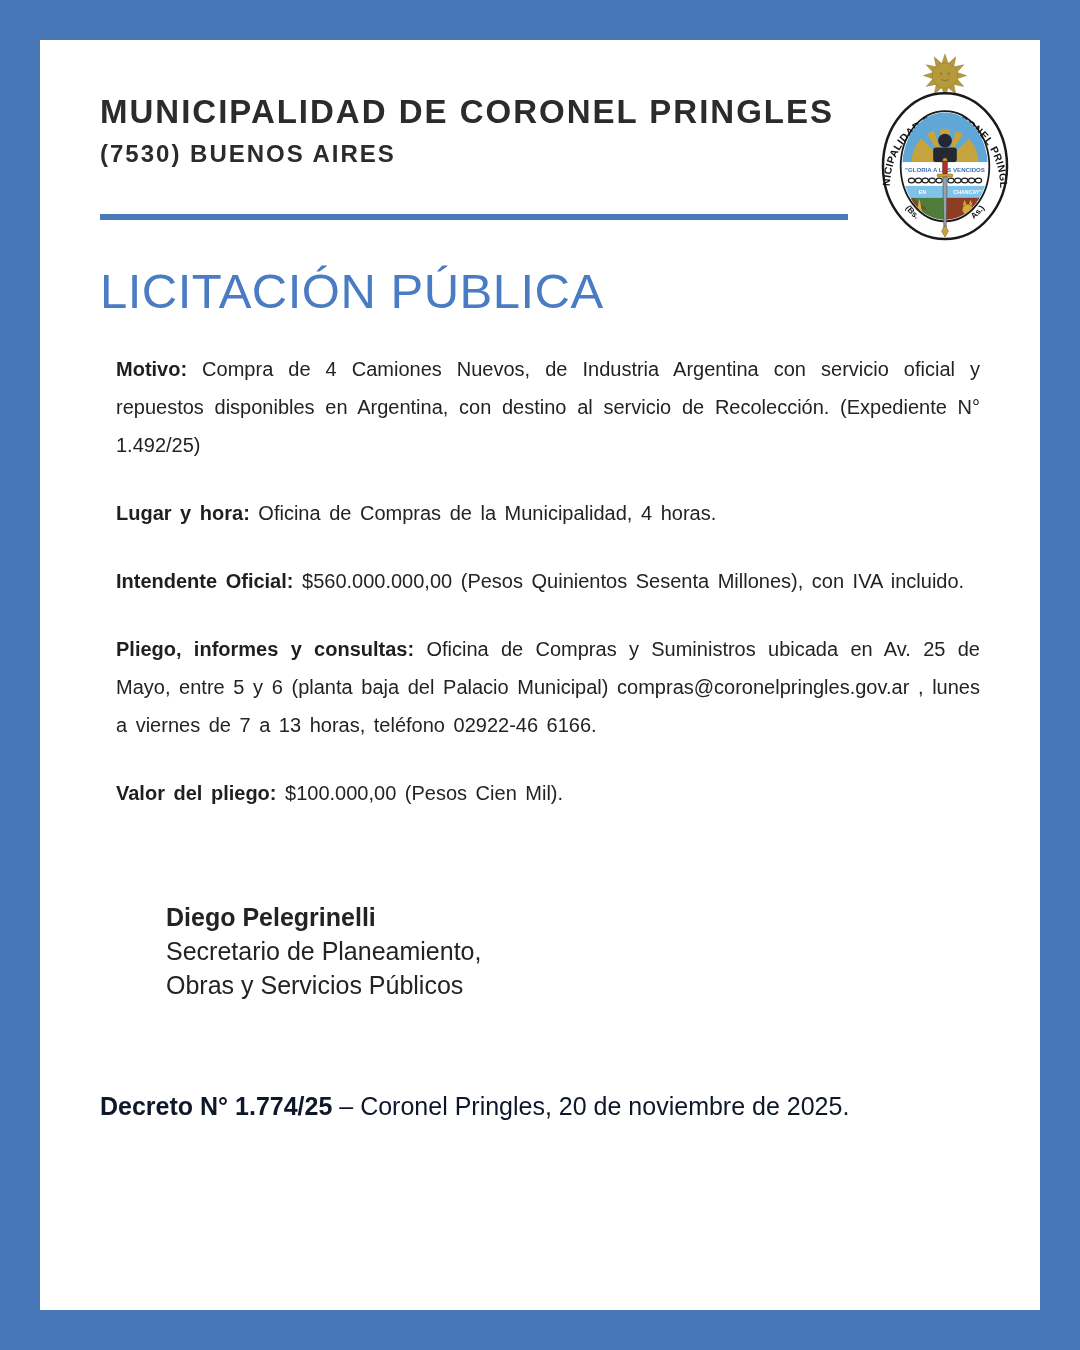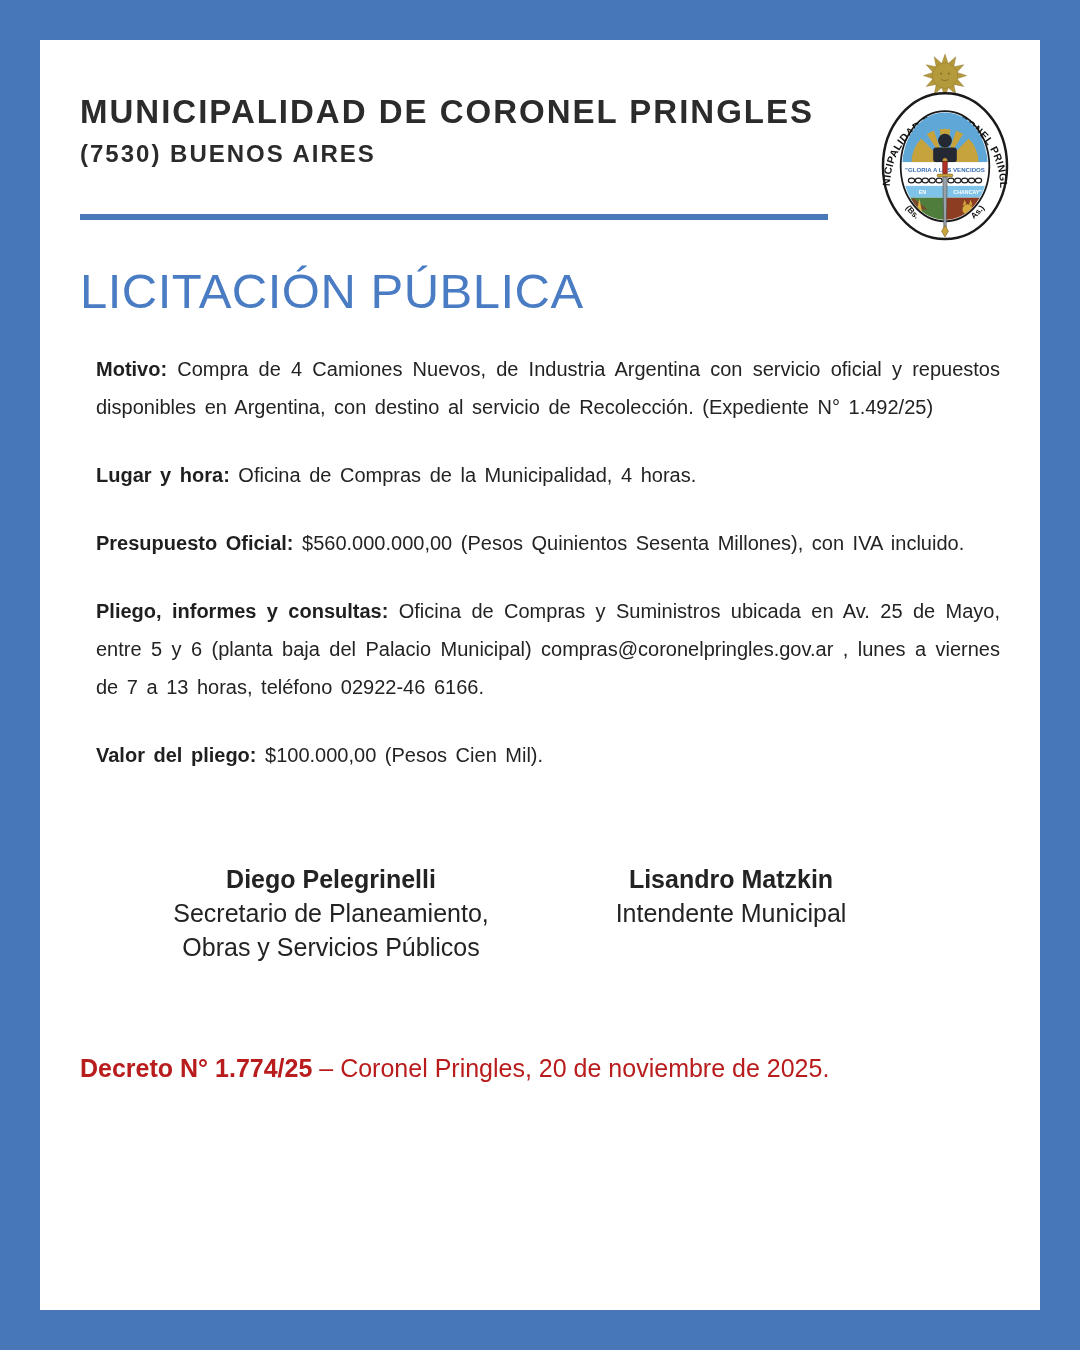--- a/index.html
+++ b/index.html
@@ -9,21 +9,21 @@
   .frame {
     position: relative;
     width: 1080px; height: 1350px;
     background: #4777b7;
     overflow: hidden;
   }
   .page {
     position: absolute;
     left: 40px; top: 40px; right: 40px; bottom: 40px;
     background: #ffffff;
-    padding: 0 40px;
+    padding: 0 60px;
   }
 
   
   .org-name {
     margin-top: 52px;
     font-size: 33px;
     line-height: 40px;
     font-weight: 700;
     letter-spacing: 2px;
     color: #2b2b2b;
@@ -75,30 +75,30 @@
   .para b { color: #1f1f1f; }
 
   
   .signatures {
     display: flex;
     margin-top: 88px;
     font-size: 25px;
     line-height: 34px;
     color: #232323;
   }
-  .sig-left  { width: 370px; margin-left: 66px; text-align: center; }
+  .sig-left  { width: 370px; margin-left: 66px; }
   .sig-right { width: 330px; margin-left: 50px; text-align: center; }
   .sig-name  { font-weight: 700; }
 
   
   .decree {
     margin-top: 86px;
     font-size: 25px;
     line-height: 36px;
-    color: #b91c1c;
+    color: #0f172a;
   }
 </style>
 </head>
 <body>
 
 <div class="frame">
   <div class="page">
 
     <div>
       <div class="org-name">MUNICIPALIDAD DE CORONEL PRINGLES</div>
@@ -196,34 +196,30 @@
 
     <div class="doc-title">
       <div>LICITACIÓN PÚBLICA</div>
     </div>
 
     <p class="para"><b>Motivo:</b><span> Compra de 4 Camiones Nuevos, de Industria Argentina con servicio oficial y repuestos disponibles en Argentina, con destino al servicio de Recolección. (Expediente N° 1.492/25)</span></p>
 
 
     <p class="para"><b>Lugar y hora:</b><span> Oficina de Compras de la Municipalidad, 4 horas.</span></p>
 
-    <p class="para"><b>Presupuesto Oficial:</b><span> $560.000.000,00 (Pesos Quinientos Sesenta Millones), con IVA incluido.</span></p>
+    <p class="para"><b>Intendente Oficial:</b><span> $560.000.000,00 (Pesos Quinientos Sesenta Millones), con IVA incluido.</span></p>
 
     <p class="para"><b>Pliego, informes y consultas:</b><span> Oficina de Compras y Suministros ubicada en Av. 25 de Mayo, entre 5 y 6 (planta baja del Palacio Municipal) compras@coronelpringles.gov.ar , lunes a viernes de 7 a 13 horas, teléfono 02922-46 6166.</span></p>
 
     <p class="para"><b>Valor del pliego:</b><span> $100.000,00 (Pesos Cien Mil).</span></p>
 
     <div class="signatures">
       <div class="sig-left">
         <div class="sig-name">Diego Pelegrinelli</div>
         <div>Secretario de Planeamiento,</div>
         <div>Obras y Servicios Públicos</div>
       </div>
-      <div class="sig-right">
-        <div class="sig-name">Lisandro Matzkin</div>
-        <div>Intendente Municipal</div>
-      </div>
     </div>
 
     <p class="decree"><b>Decreto N° 1.774/25</b><span> – Coronel Pringles, 20 de noviembre de 2025.</span></p>
 
   </div>
 </div>
 
 </body></html>

